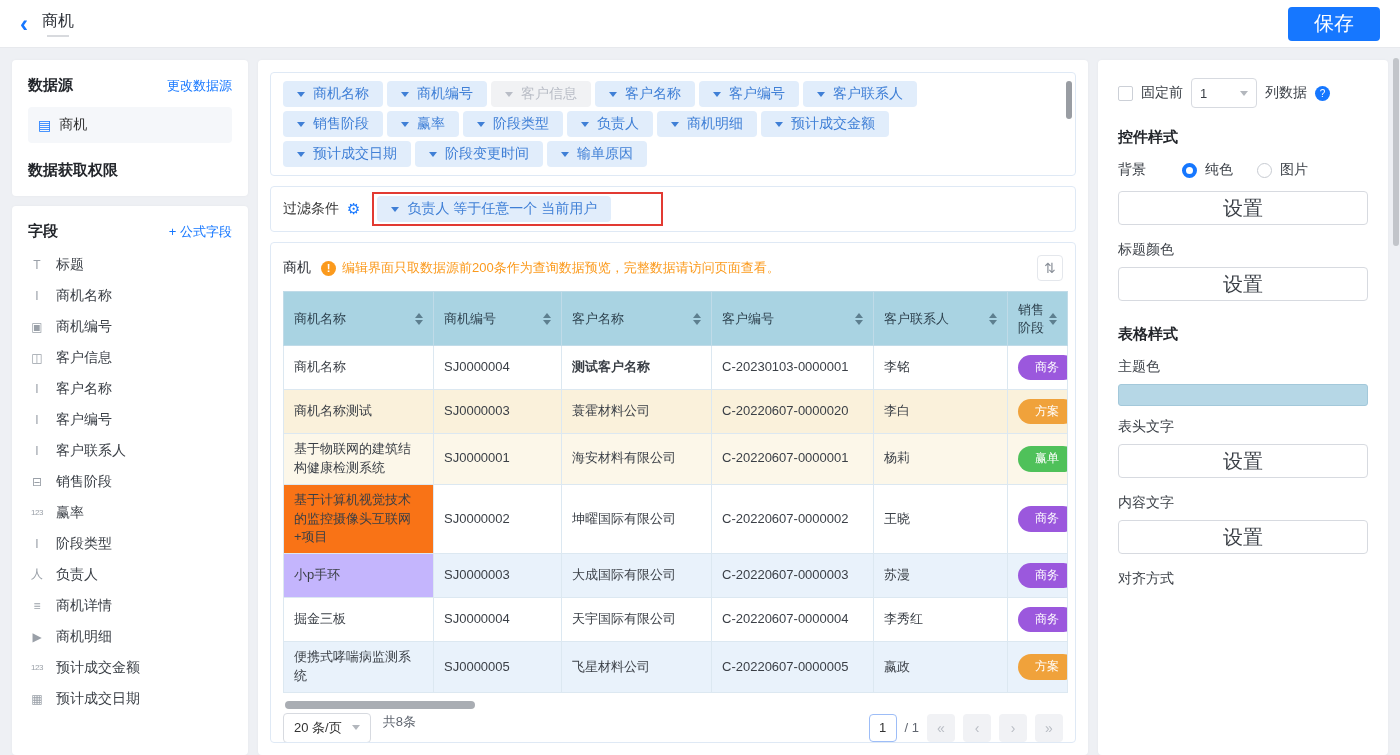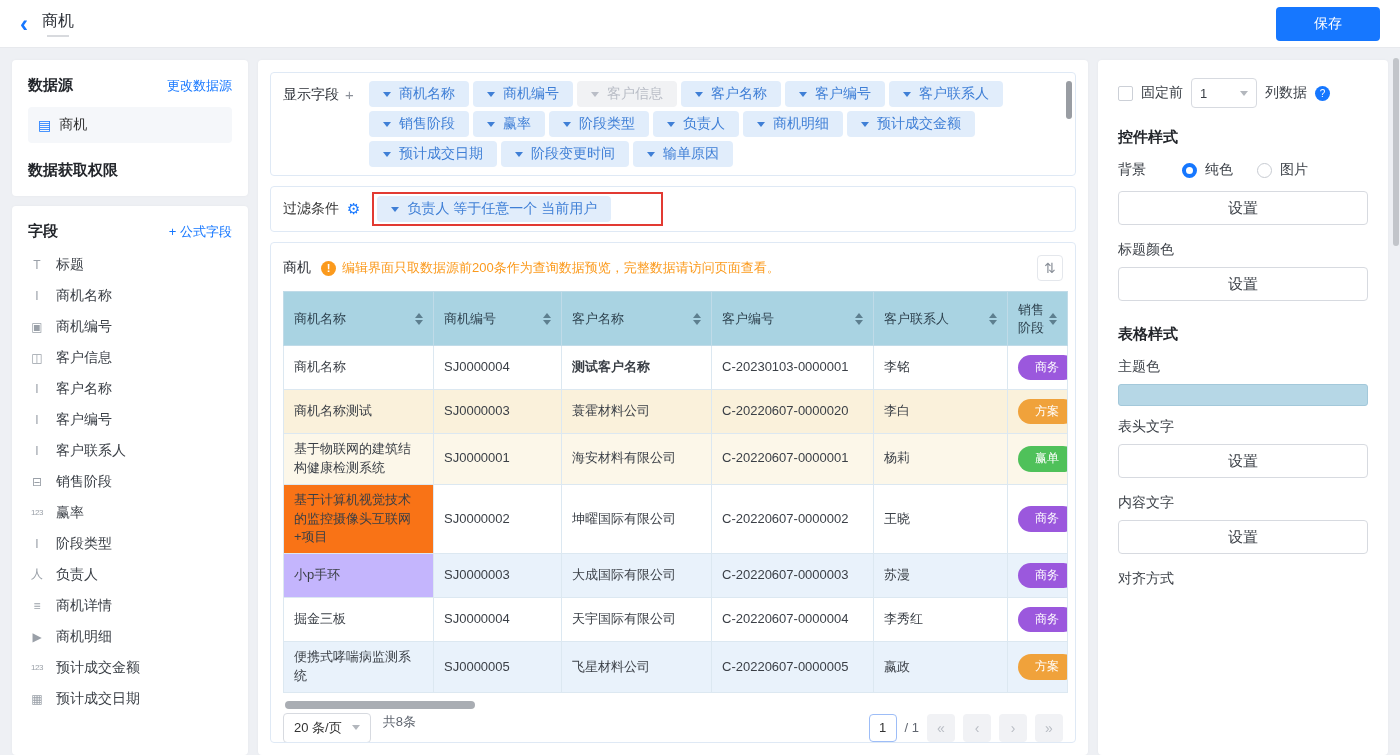--- a/index.html
+++ b/index.html
@@ -4,21 +4,21 @@
 <style>
 *{box-sizing:border-box;margin:0;padding:0}
 html,body{width:1400px;height:755px;overflow:hidden;background:#eef0f4;
   font-family:"Liberation Sans","DejaVu Sans",sans-serif;color:#333;font-size:14px}
 
 .topbar{height:48px;background:#fff;display:flex;align-items:center;padding:0 20px;border-bottom:1px solid #e7e9ed}
 .back{color:#1677ff;font-size:24px;font-weight:bold;line-height:1;margin-right:14px;cursor:pointer}
 .title-wrap{display:flex;flex-direction:column;align-items:center;gap:3px}
 .page-title{font-size:16px;color:#2b2f36}
 .title-underline{width:22px;height:2px;background:#d8dade}
-.save-btn{margin-left:auto;background:#1677ff;color:#fff;border:none;border-radius:4px;height:34px;padding:0 38px;font-size:14px;cursor:pointer}
+.save-btn{margin-left:auto;background:#1677ff;color:#fff;border:none;border-radius:4px;height:34px;padding:0 26px;font-size:20px;cursor:pointer}
 
 .main{display:flex;gap:10px;padding:12px 12px 0;height:707px}
 .card{background:#fff;border-radius:4px;box-shadow:0 0 3px rgba(0,0,0,0.04)}
 .left-col{width:236px;flex-shrink:0;display:flex;flex-direction:column;gap:10px;height:695px}
 .mid-col{flex:1;height:695px;padding:12px;display:flex;flex-direction:column;gap:10px;overflow:hidden}
 .right-col{width:290px;flex-shrink:0;height:695px;padding:18px 20px;overflow:hidden}
 .sec-title{font-size:15px;font-weight:bold;color:#23262b}
 .link{font-size:13px;color:#1677ff;cursor:pointer;text-decoration:none}
 
 .ds-card{padding:16px}
@@ -78,21 +78,21 @@
 .section{margin-bottom:20px}
 .section .sec-title{display:block;margin-bottom:14px}
 .ctl-row{display:flex;align-items:center;gap:8px;margin-bottom:12px;font-size:14px;color:#3a3f46}
 .checkbox{width:15px;height:15px;border:1px solid #ccd0d7;border-radius:2px;background:#fff;flex-shrink:0;cursor:pointer}
 .num-input{width:72px;height:30px;border:1px solid #d7dae0;border-radius:4px;margin:0 4px;padding:0 8px;font-size:13px}
 .mini-select{width:66px;height:30px;border:1px solid #d7dae0;border-radius:4px;display:flex;align-items:center;justify-content:space-between;padding:0 8px;font-size:13px;cursor:pointer}
 .help{width:15px;height:15px;border-radius:50%;background:#1677ff;color:#fff;font-size:10px;display:flex;align-items:center;justify-content:center;cursor:pointer;flex-shrink:0}
 .radio{width:15px;height:15px;border-radius:50%;border:1px solid #c6cad1;background:#fff;cursor:pointer;flex-shrink:0}
 .radio.checked{border:4px solid #1677ff}
 .radio.first{margin-left:28px}
-.set-btn{width:100%;height:34px;border:1px solid #d7dae0;border-radius:4px;background:#fff;font-size:15px;color:#3a3f46;cursor:pointer;margin-bottom:4px}
+.set-btn{width:100%;height:34px;border:1px solid #d7dae0;border-radius:4px;background:#fff;font-size:20px;color:#3a3f46;cursor:pointer;margin-bottom:4px}
 .sub-label{margin:12px 0 8px;font-size:14px;color:#3a3f46}
 .swatch{height:22px;border:1px solid #a3c8da;border-radius:3px;cursor:pointer}
 .win-scroll{position:fixed;right:1px;top:58px;width:6px;height:188px;background:#c2c5ca;border-radius:3px;cursor:pointer}
 </style>
 </head>
 <body>
 
 <div class="topbar">
   <span class="back">‹</span>
   <div class="title-wrap">
@@ -183,24 +183,20 @@
             <span class="field-icon">▦</span>
             <span class="field-label">预计成交日期</span>
           </div>
         </div>
     </div>
   </div>
 
   <div class="mid-col card">
 
     <div class="box df-box">
-      <div class="df-label">
-        <span>显示字段</span>
-        <span class="plus">+</span>
-      </div>
       <div class="tags" id="tags-wrap">
           <span class="tag">
             <span class="tag-caret"></span>
             <span class="tag-label">商机名称</span>
           </span>
           <span class="tag">
             <span class="tag-caret"></span>
             <span class="tag-label">商机编号</span>
           </span>
           <span class="tag disabled">

